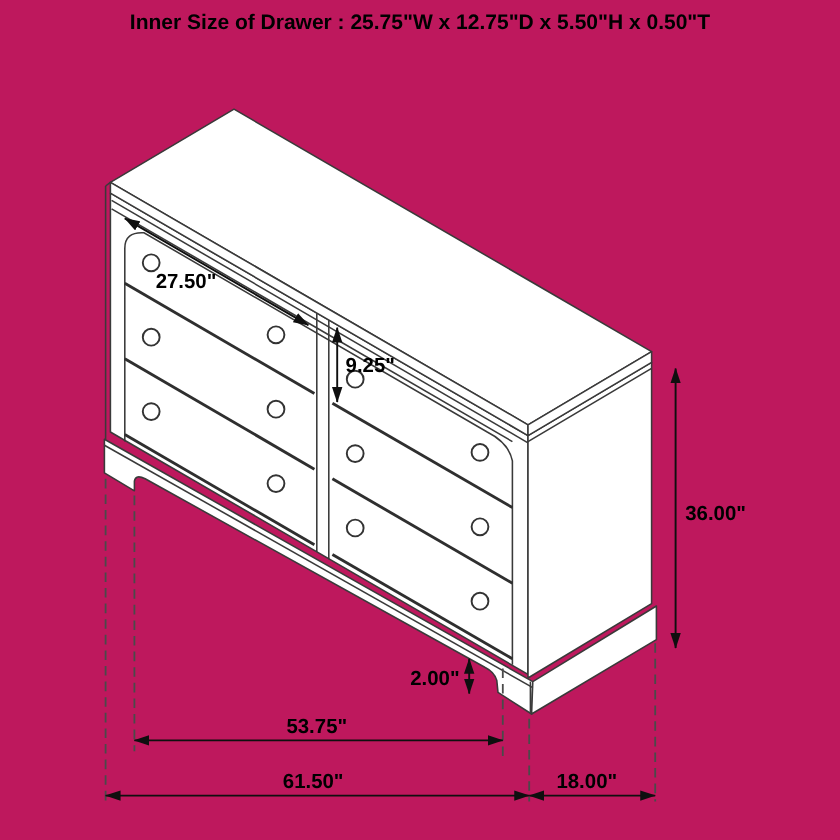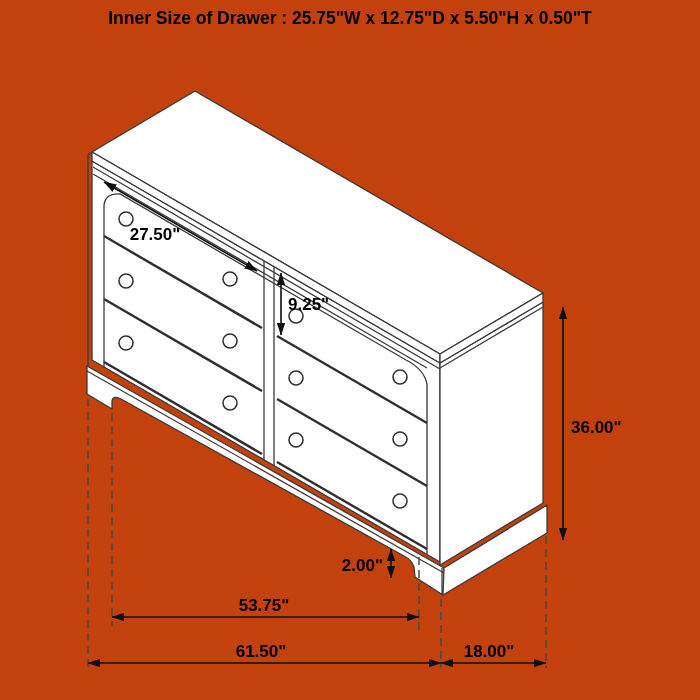--- a/index.html
+++ b/index.html
@@ -1,19 +1,19 @@
 <!DOCTYPE html>
 <html><head>
 <meta charset="utf-8">
 <style>
   html,body{margin:0;padding:0;background:#fff;}
   .page{
     position:relative;
     width:700px;height:700px;
-    background:#c2410c;
+    background:#be185d;
     font-family:"Liberation Sans", sans-serif;
     overflow:hidden;
   }
   svg{display:block;}
   .title-text{
     font-family:"Liberation Sans", sans-serif;
     font-weight:bold;
     font-size:17.5px;
     fill:#000000;
   }

